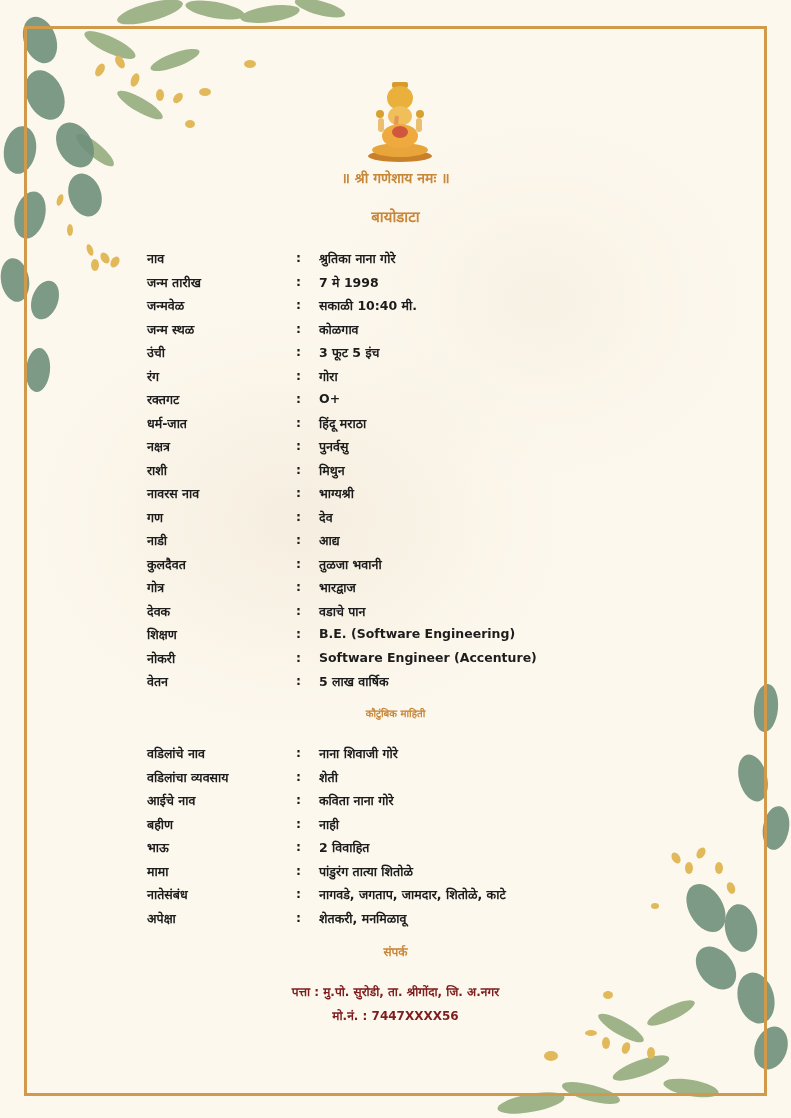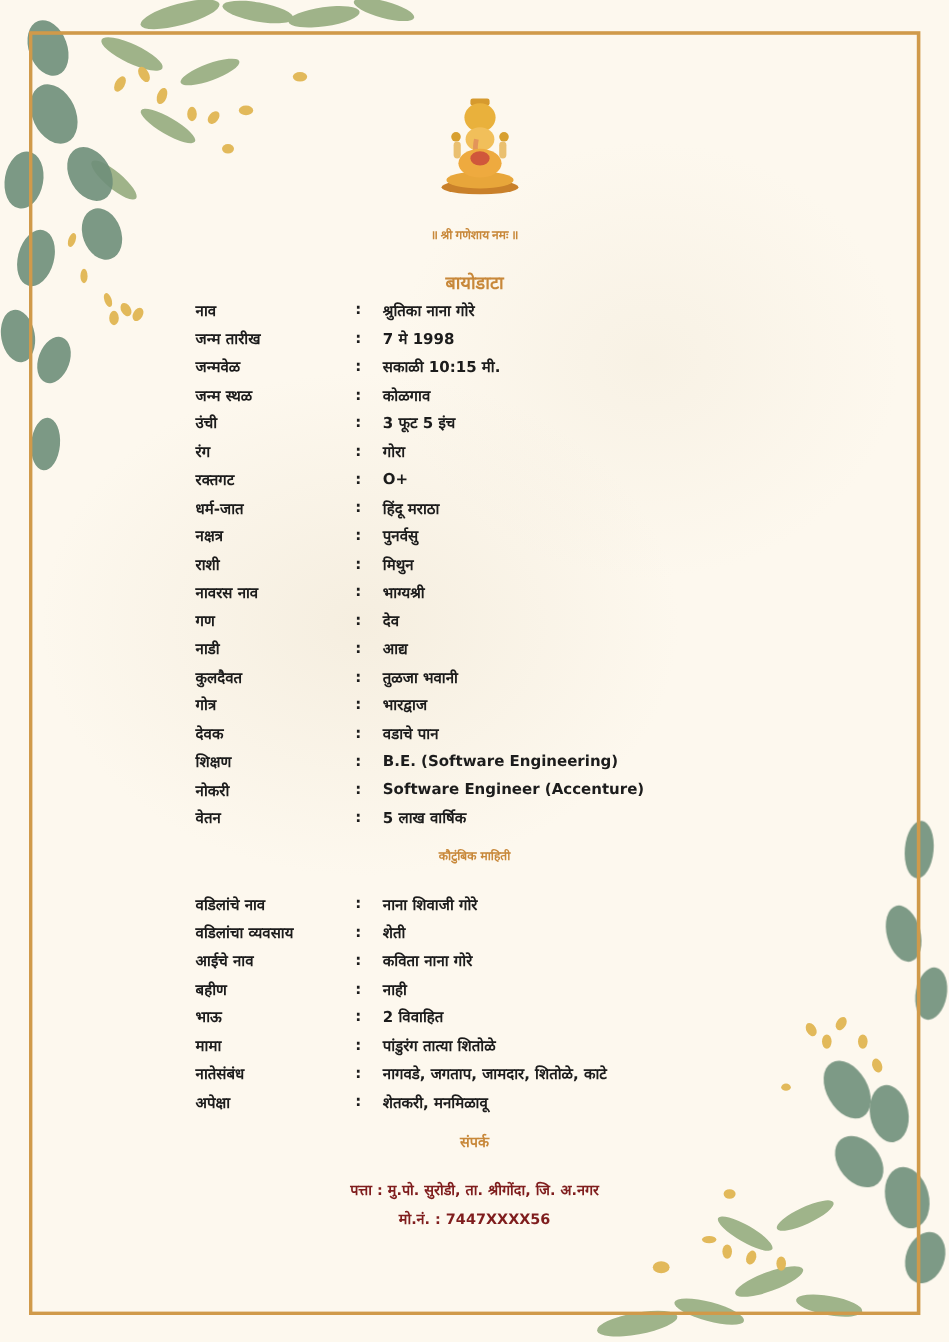--- a/index.html
+++ b/index.html
@@ -20,28 +20,28 @@
   }
   .leaves { position:absolute; }
   .leaves.tl { left:0; top:0; width:360px; height:400px; }
   .leaves.br { right:0; bottom:0; width:300px; height:450px; }
 
   .ganesh { position:absolute; left:366px; top:80px; width:68px; height:82px; }
   .heading {
     position:absolute; left:0; width:791px; text-align:center;
     color:#c8883a; font-weight:bold;
   }
-  .mantra { top:188px; font-size:10px;font-family:Liberation Serif, serif; }
-  .biodata-title { top:206px; font-size:15px;margin-top:19px; }
+  .mantra { top:168px; font-size:14px; }
+  .biodata-title { top:206px; font-size:15px; }
   .family-title { top:706px; font-size:10px; }
   .contact-title { top:943px; font-size:12px; }
 
   .rows { position:absolute; left:147px; }
   .row { position:absolute; left:0; height:20px; font-size:12.5px; font-weight:bold; color:#1c1c1c; white-space:nowrap; }
-  .row .lbl { position:absolute; left:16px; }
+  .row .lbl { position:absolute; left:0; }
   .row .colon { position:absolute; left:149px; }
   .row .val { position:absolute; left:172px; }
 
   .contact {
     position:absolute; left:0; width:791px; text-align:center;
     font-size:12px; font-weight:bold; color:#7f1d1d;
   }
   .addr { top:983px; }
   .phone { top:1007px;text-align:center; }
 </style>
@@ -152,21 +152,21 @@
       <span class="val">श्रुतिका नाना गोरे</span>
     </div>
   <div class="row" style="top:23.5px;">
       <span class="lbl">जन्म तारीख</span>
       <span class="colon">:</span>
       <span class="val">7 मे 1998</span>
     </div>
   <div class="row" style="top:47px;">
       <span class="lbl">जन्मवेळ</span>
       <span class="colon">:</span>
-      <span class="val">सकाळी 10:15 मी.</span>
+      <span class="val">सकाळी 10:40 मी.</span>
     </div>
   <div class="row" style="top:70.5px;">
       <span class="lbl">जन्म स्थळ</span>
       <span class="colon">:</span>
       <span class="val">कोळगाव</span>
     </div>
   <div class="row" style="top:94px;">
       <span class="lbl">उंची</span>
       <span class="colon">:</span>
       <span class="val">3 फूट 5 इंच</span>

